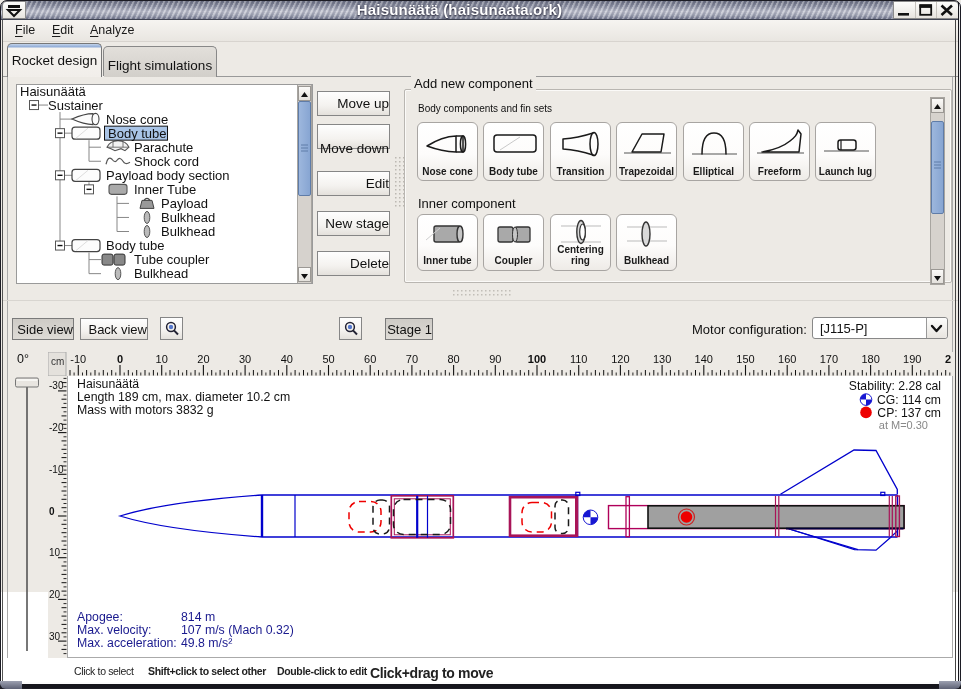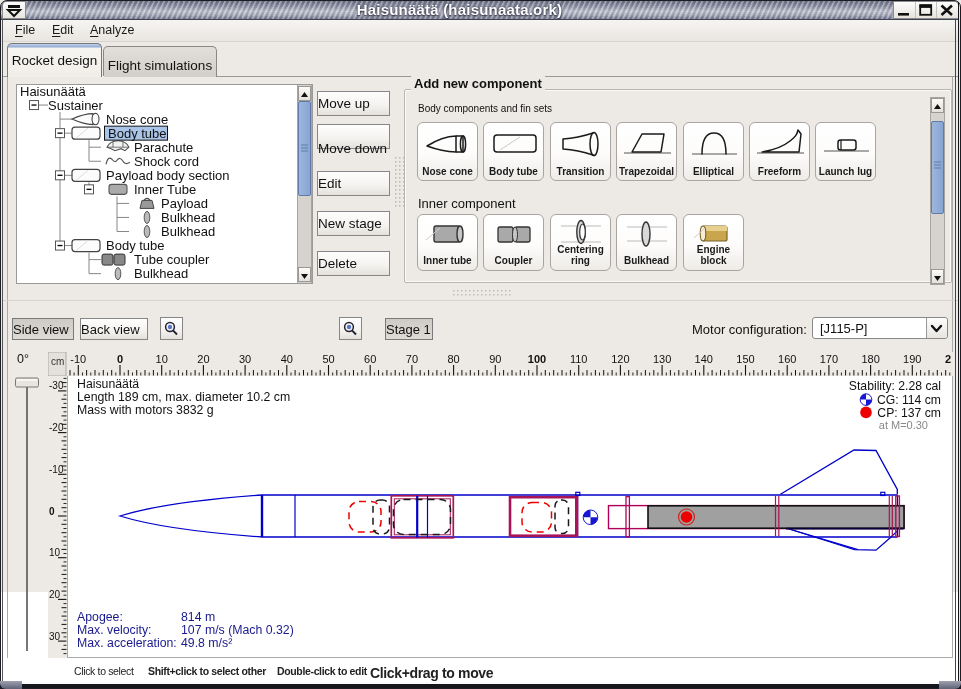--- a/index.html
+++ b/index.html
@@ -22,21 +22,21 @@
 #menubar{position:absolute;left:3px;top:20px;width:955px;height:22px;background:linear-gradient(180deg,#f6f4f1,#e9e6e1);border-bottom:1px solid #d8d4cf}
 .menuitem{position:absolute;font-size:12.5px;color:#1a1a1a;white-space:nowrap}
 .menuitem u{text-decoration:underline;text-underline-offset:2px}
 
 .tab{position:absolute;font-size:13.5px;color:#111;text-align:center;border:1px solid #888;border-bottom:none;border-radius:5px 5px 0 0;white-space:nowrap}
 #tab1{left:7px;top:43px;width:95px;height:34px;background:linear-gradient(180deg,#c3d3ea 0,#8fabd6 3px,#f6f4f1 4px,#f1eeea 100%);border-color:#777;z-index:3;}
 #tab2{left:103px;top:46px;width:114px;height:31px;background:linear-gradient(180deg,#e2dfda,#d2cfca);z-index:2}
 #tabline{position:absolute;left:3px;top:76px;width:955px;height:1px;background:#999}
 
 .btn{position:absolute;background:linear-gradient(180deg,#fefefe 0%,#f4f2ef 60%,#e4e1dc 100%);
- border:1px solid #868686;border-radius:0;font-size:13.5px;color:#111;text-align:left}
+ border:1px solid #868686;border-radius:0;font-size:13.5px;color:#111;text-align:right}
 .btn.pressed{background:linear-gradient(180deg,#cecbc6 0%,#d6d3ce 50%,#dedbd6 100%);border-color:#7a7a7a}
 
 .cbtn{position:absolute;width:61px;height:59px;background:linear-gradient(180deg,#ffffff 0%,#fdfcfb 55%,#eeebe7 100%);
  border:1px solid #a8a5a2;border-radius:6px;}
 .cbtn .lbl{position:absolute;left:0;right:0;bottom:3px;text-align:center;font-size:10px;font-weight:bold;color:#1a1a1a;line-height:11px}
 .cbtn svg{position:absolute;left:2px;top:3px}
 .cbtn2 svg{top:1px}
 .cbtn2{height:57px}
 
 .etched{position:absolute;border:1px solid #b9b6b1;box-shadow:inset 0 0 0 1px #fbfaf8;border-radius:2px}
@@ -213,21 +213,21 @@
 <rect x="5" y="41" width="1.5" height="1.5" fill="#bcb8b2"></rect>
 <rect x="9" y="41" width="1.5" height="1.5" fill="#bcb8b2"></rect>
 <rect x="1" y="45" width="1.5" height="1.5" fill="#bcb8b2"></rect>
 <rect x="5" y="45" width="1.5" height="1.5" fill="#bcb8b2"></rect>
 <rect x="9" y="45" width="1.5" height="1.5" fill="#bcb8b2"></rect>
 <rect x="1" y="49" width="1.5" height="1.5" fill="#bcb8b2"></rect>
 <rect x="5" y="49" width="1.5" height="1.5" fill="#bcb8b2"></rect>
 <rect x="9" y="49" width="1.5" height="1.5" fill="#bcb8b2"></rect>
 </svg>
 <div class="etched" style="left:404px;top:89px;width:548px;height:194px"></div>
-<div class="t" style="left:411px;top:76px;font-weight:bold;font-size:13px;background:#edeae5;padding:0 3px">Add new component</div>
+<div class="t" style="left:411px;top:76px;font-weight:normal;font-size:13px;background:#edeae5;padding:0 3px">Add new component</div>
 <div class="t" style="left:418px;top:103px;font-size:10px">Body components and fin sets</div>
 <div class="t" style="left:418px;top:196px;font-size:13px">Inner component</div>
 <div class="cbtn" style="left:417px;top:122px">
       <svg width="57" height="34" viewBox="0 0 57 34">
         <path d="M7 20 Q22 10.5 36 10 L36 26 Q22 25.5 7 20 Z" fill="none" stroke="#1a1a1a" stroke-width="1.5" stroke-linejoin="round" stroke-linecap="round"></path>
         <path d="M36 10 L43 10 L43 26 L36 26" fill="none" stroke="#1a1a1a" stroke-width="1.5"></path>
         <ellipse cx="43" cy="18" rx="2.6" ry="8" fill="none" stroke="#1a1a1a" stroke-width="1.5" stroke-linejoin="round" stroke-linecap="round"></ellipse>
       </svg>
       <div class="lbl">Nose cone</div>
     </div>
@@ -299,29 +299,20 @@
       </svg>
       <div class="lbl" style="bottom:4px">Coupler</div>
     </div>
 <div class="cbtn cbtn2" style="left:616px;top:214px">
       <svg width="57" height="34" viewBox="0 0 57 34">
         <line x1="8" y1="11" x2="48" y2="11" stroke="#bbb" stroke-width="1"></line>
         <line x1="8" y1="25" x2="48" y2="25" stroke="#bbb" stroke-width="1"></line>
         <ellipse cx="27" cy="18" rx="4" ry="12" fill="#d9d9d9" stroke="#333" stroke-width="1.4"></ellipse>
       </svg>
       <div class="lbl" style="bottom:4px">Bulkhead</div>
-    </div>
-<div class="cbtn cbtn2" style="left:683px;top:214px">
-      <svg width="57" height="34" viewBox="0 0 57 34">
-        <rect x="16" y="10" width="25" height="15" rx="2" fill="#c9a64e" stroke="#7a6426" stroke-width="1.2"></rect>
-        <rect x="16" y="10" width="25" height="5" fill="#e7cf8d" stroke="none"></rect>
-        <ellipse cx="17" cy="17.5" rx="2.8" ry="7.5" fill="#f4ecd8" stroke="#7a6426" stroke-width="1.1"></ellipse>
-        <line x1="8" y1="22" x2="18" y2="13" stroke="#cfcfcf" stroke-width="1"></line>
-      </svg>
-      <div class="lbl" style="bottom:4px">Engine<br>block</div>
     </div>
 
 <div class="sb" style="left:930px;top:97px;height:188px"></div>
 <div class="sbarrow" style="left:931px;top:98px"><svg width="11" height="13">
         <path d="M5.5 4 L9 9 L2 9 Z" fill="#111"></path>
       </svg></div>
 <div class="sbthumb" style="left:931px;top:121px;height:93px"></div>
 <svg class="abs" style="left:931px;top:160px" width="13" height="12">
       <path d="M3 2 h7 M3 5 h7 M3 8 h7" stroke="#5f7ca8" stroke-width="1"></path>
     </svg>

